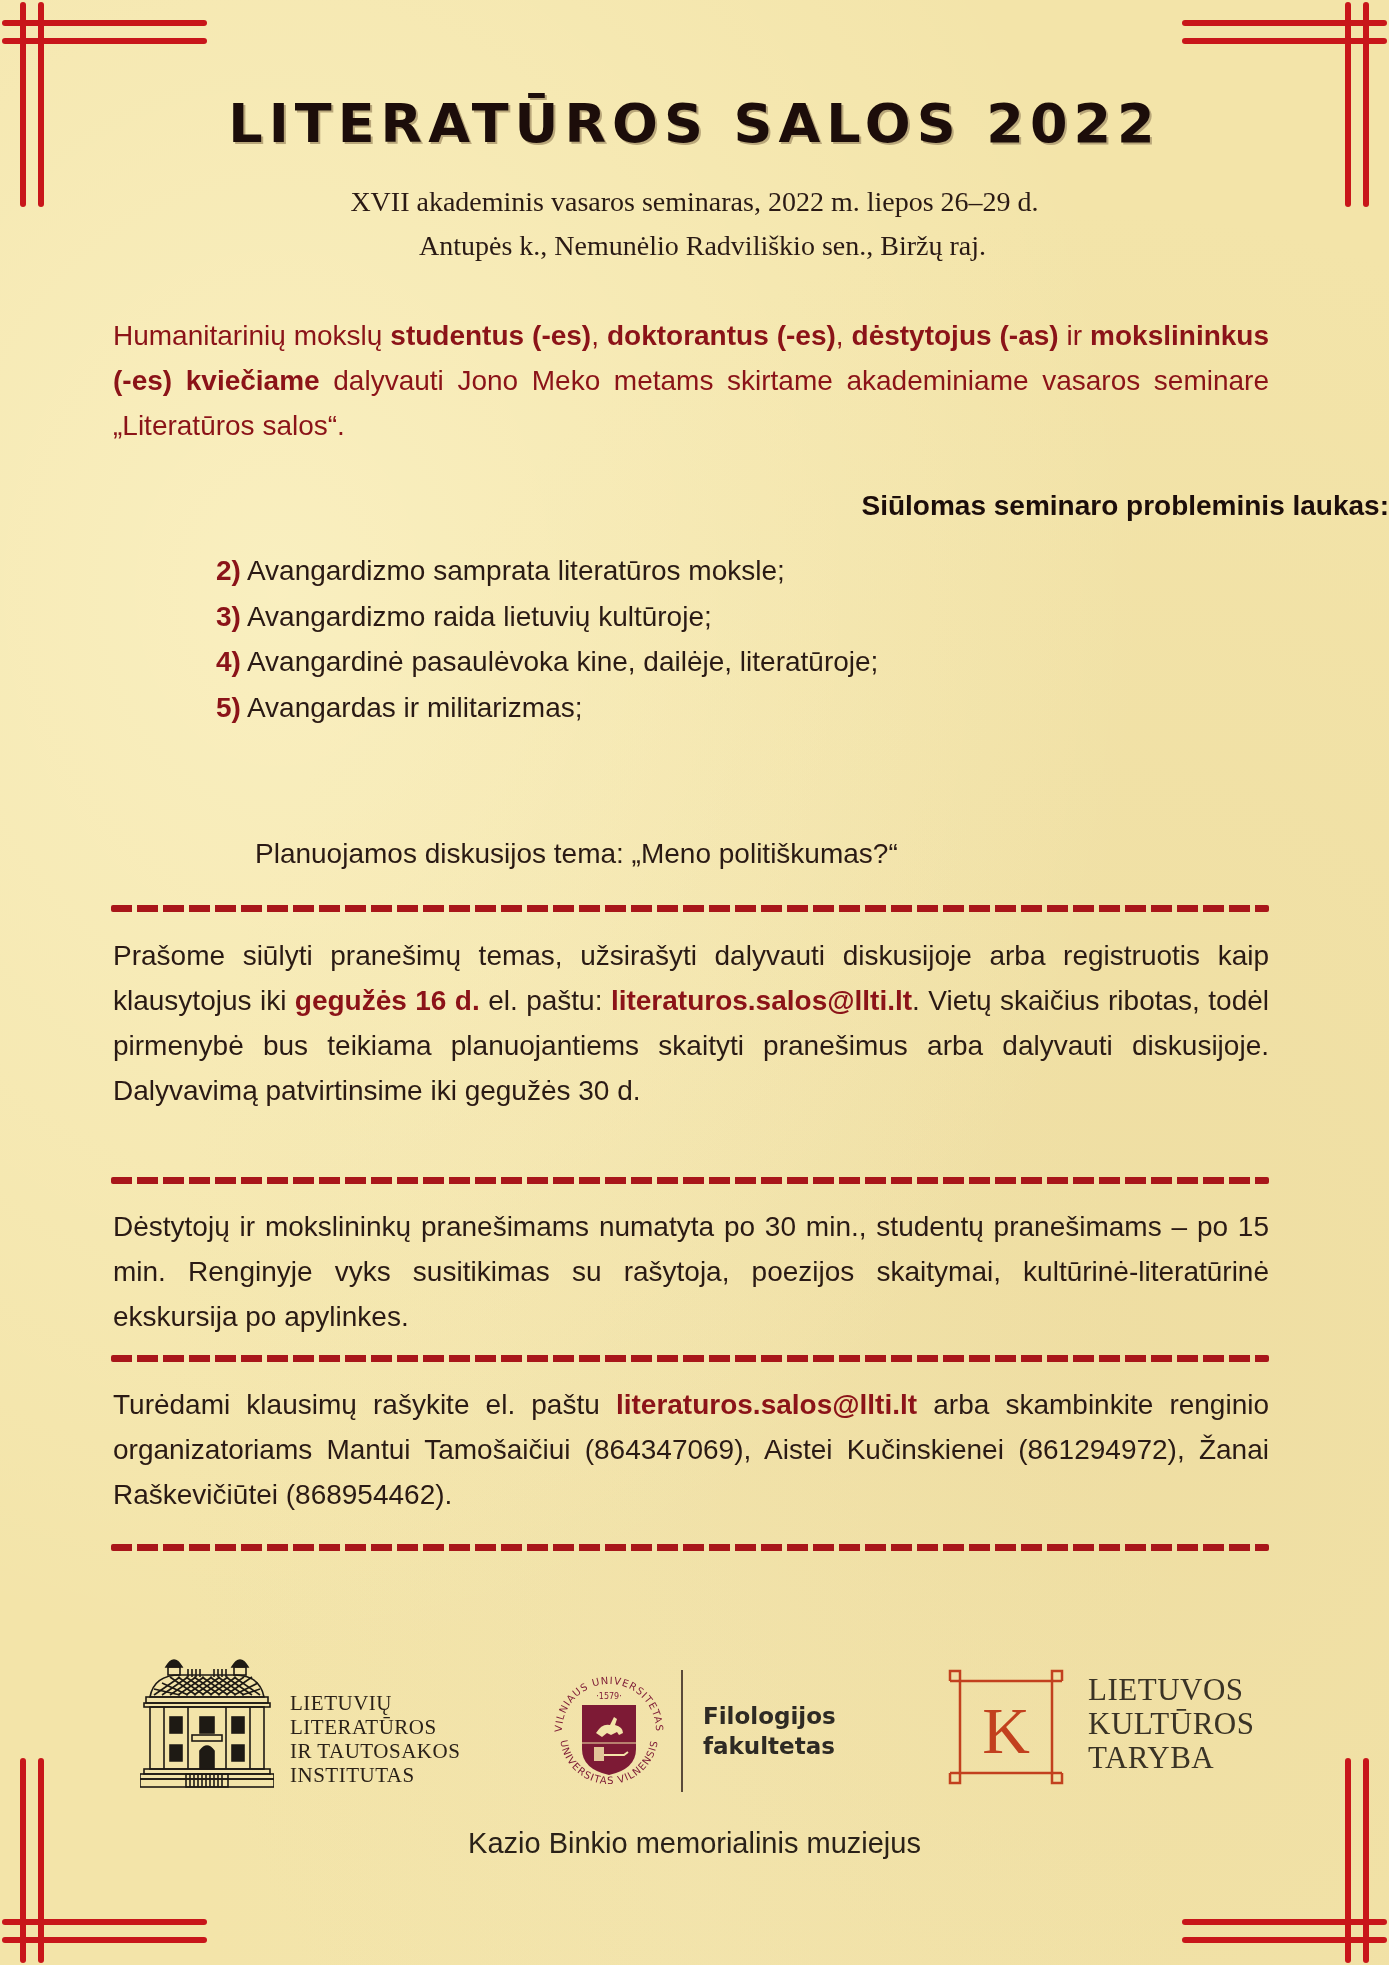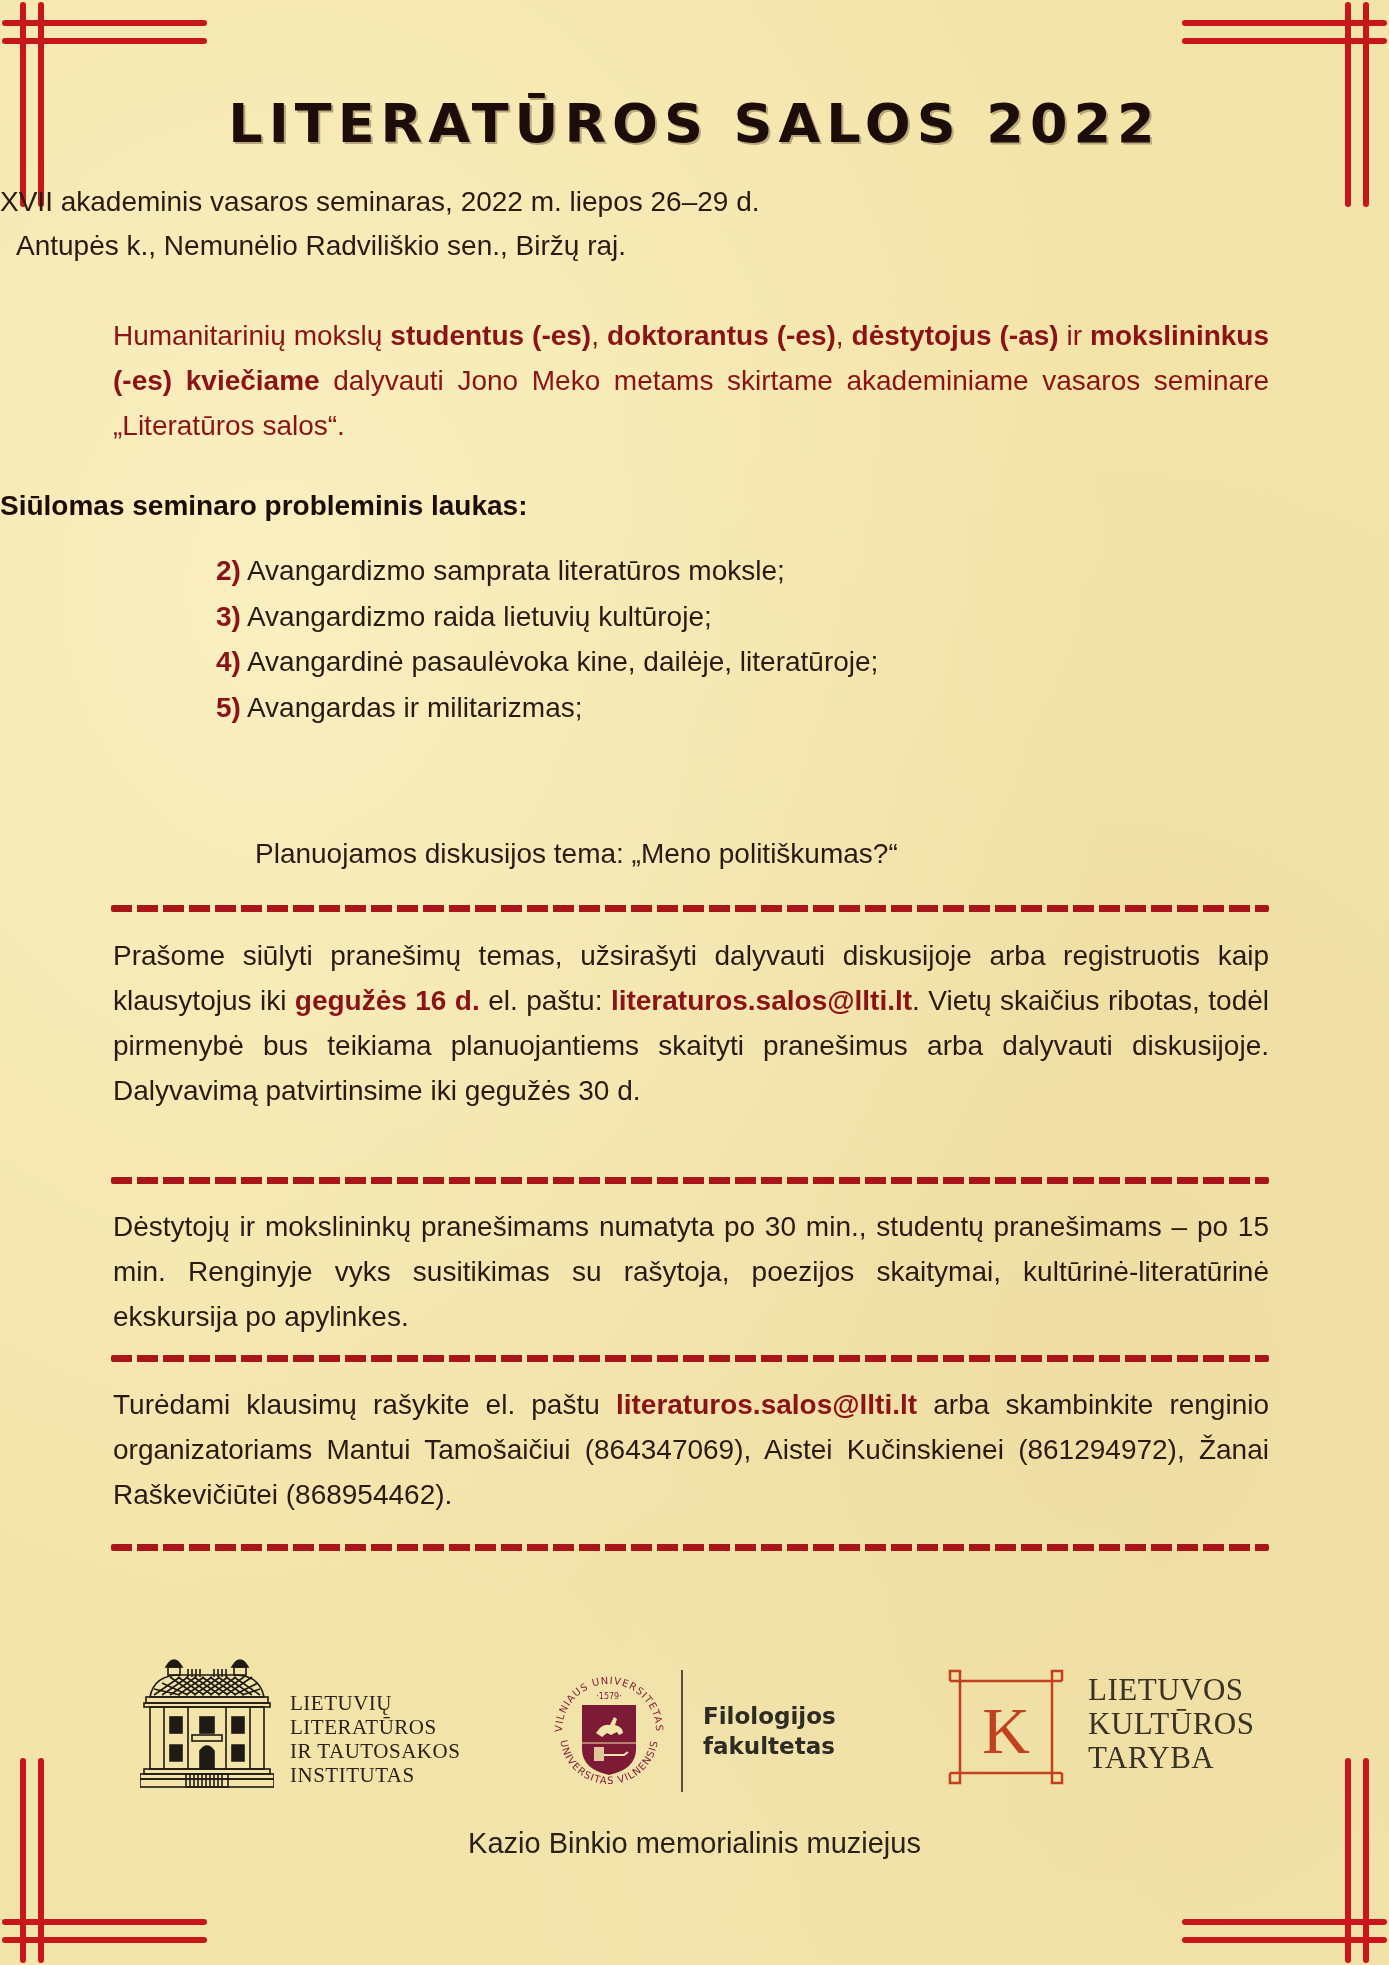--- a/index.html
+++ b/index.html
@@ -30,36 +30,36 @@
   .br .h1 { right: 2px; bottom: 40px; } .br .h2 { right: 2px; bottom: 22px; }
   .br .v1 { right: 20px; bottom: 2px; } .br .v2 { right: 38px; bottom: 2px; }
 
   .title {
     position: absolute; left: 0; right: 0; top: 92px; text-align: center;
     font-family: "DejaVu Sans", sans-serif; font-weight: bold; font-size: 54px;
     letter-spacing: 6px; color: #1c0d0a;
     text-shadow: 2px 2px 0 #b9a77a;
   }
   .subtitle {
-    position: absolute; left: 0; right: 0; 
-    font-size: 28px; color: #2a1a14; font-family: Liberation Sans, sans-serif;
+    position: absolute; left: 0; right: 0; text-align: center;
+    font-size: 28px; color: #2a1a14; font-family: Liberation Serif, serif;
   }
   .sub1 { top: 186px; } .sub2 { top: 230px; padding-left: 16px; }
 
   .para {
     position: absolute; left: 113px; width: 1156px;
     font-size: 28px; line-height: 45px; text-align: justify;
     font-family: "Liberation Sans", sans-serif;
   }
   .intro { top: 313px; color: #8b1318; }
   .intro b { font-weight: bold; }
   .red { color: #8b1318; font-weight: bold; }
 
   .heading {
-    position: absolute; left: 0; right: 0; top: 490px; text-align: left;
+    position: absolute; left: 0; right: 0; top: 490px; text-align: right;
     font-size: 28px; font-weight: bold; color: #1c0d0a;
   }
   .topics { position: absolute; left: 216px; top: 548px; font-size: 28px; line-height: 45.5px; }
   .topics .num { color: #8b1318; font-weight: bold; margin-right: 6px; }
   .discussion { position: absolute; left: 255px; top: 838px; font-size: 28px; }
 
   .sep {
     position: absolute; left: 111px; width: 1158px; height: 7px;
     background-image: repeating-linear-gradient(to right, #a8161a 0, #a8161a 21px, transparent 21px, transparent 26px);
     border-radius: 2px;

